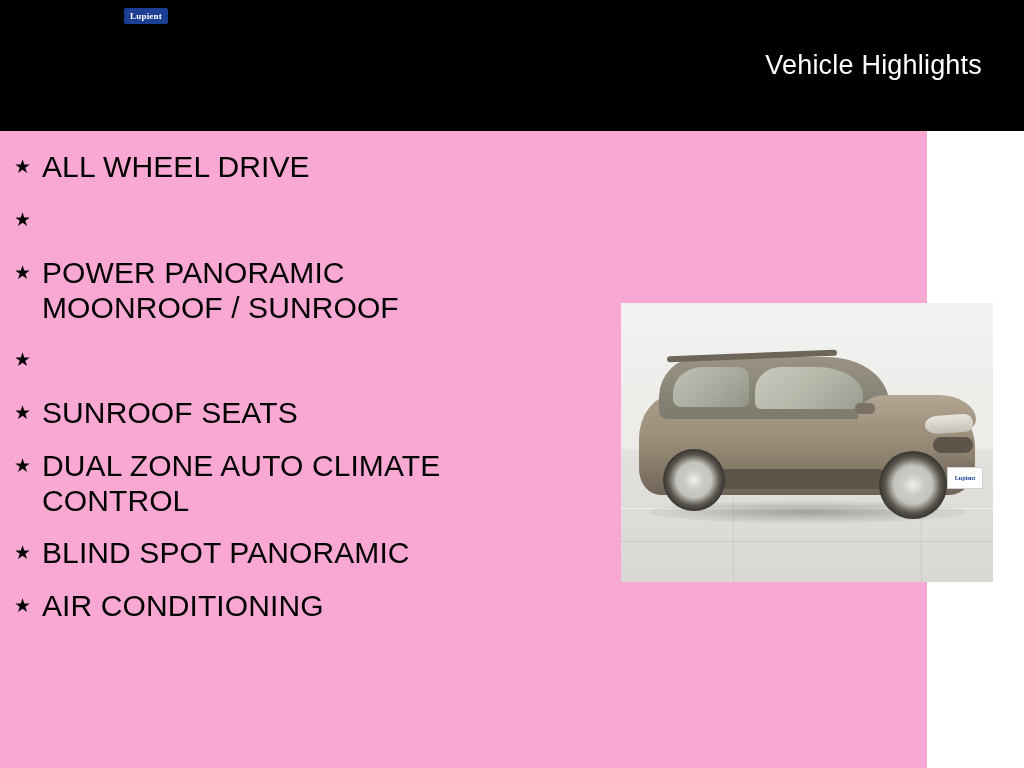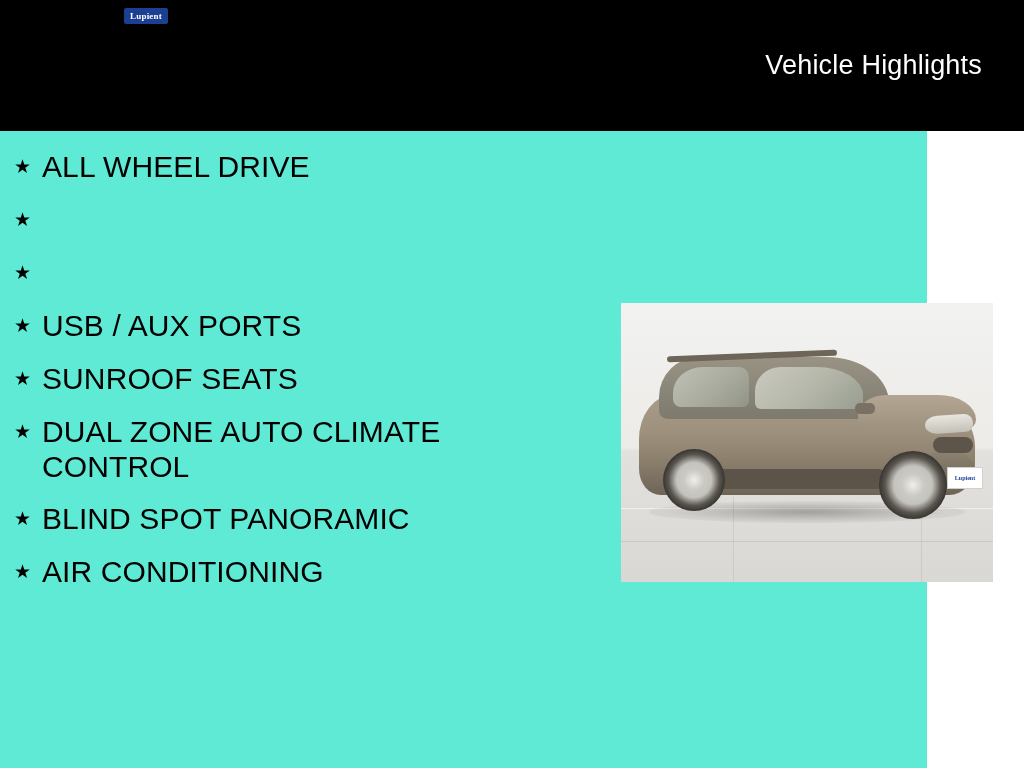--- a/index.html
+++ b/index.html
@@ -10,21 +10,21 @@
     height: 768px;
     background: #ffffff;
     font-family: "Liberation Sans", sans-serif;
     overflow: hidden;
   }
 
   #page {
     position: relative;
     width: 927px;
     height: 768px;
-    background: #5eead4;
+    background: #f9a8d4;
   }
 
   
   #header {
     position: absolute;
     top: 0;
     left: 0;
     width: 1024px;
     height: 131px;
     background: #000000;
@@ -292,25 +292,26 @@
       <span class="hl-bullet">★</span>
       <span class="hl-text">ALL WHEEL DRIVE</span>
     </div>
 
     <div class="hl-item">
       <span class="hl-bullet">★</span>
     </div>
 
     <div class="hl-item">
       <span class="hl-bullet">★</span>
-    </div>
-
-    <div class="hl-item">
-      <span class="hl-bullet">★</span>
-      <span class="hl-text">USB / AUX PORTS</span>
+      <span class="hl-text">POWER PANORAMIC
+MOONROOF / SUNROOF</span>
+    </div>
+
+    <div class="hl-item">
+      <span class="hl-bullet">★</span>
     </div>
 
     <div class="hl-item">
       <span class="hl-bullet">★</span>
       <span class="hl-text">SUNROOF SEATS</span>
     </div>
 
     <div class="hl-item">
       <span class="hl-bullet">★</span>
       <span class="hl-text">DUAL ZONE AUTO CLIMATE

